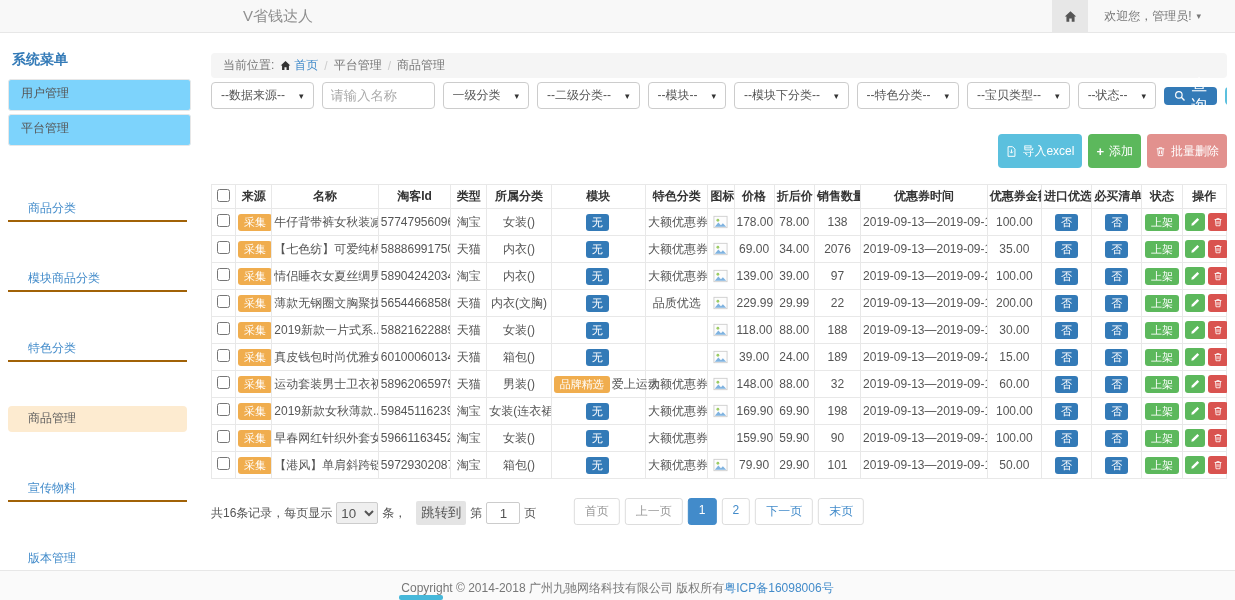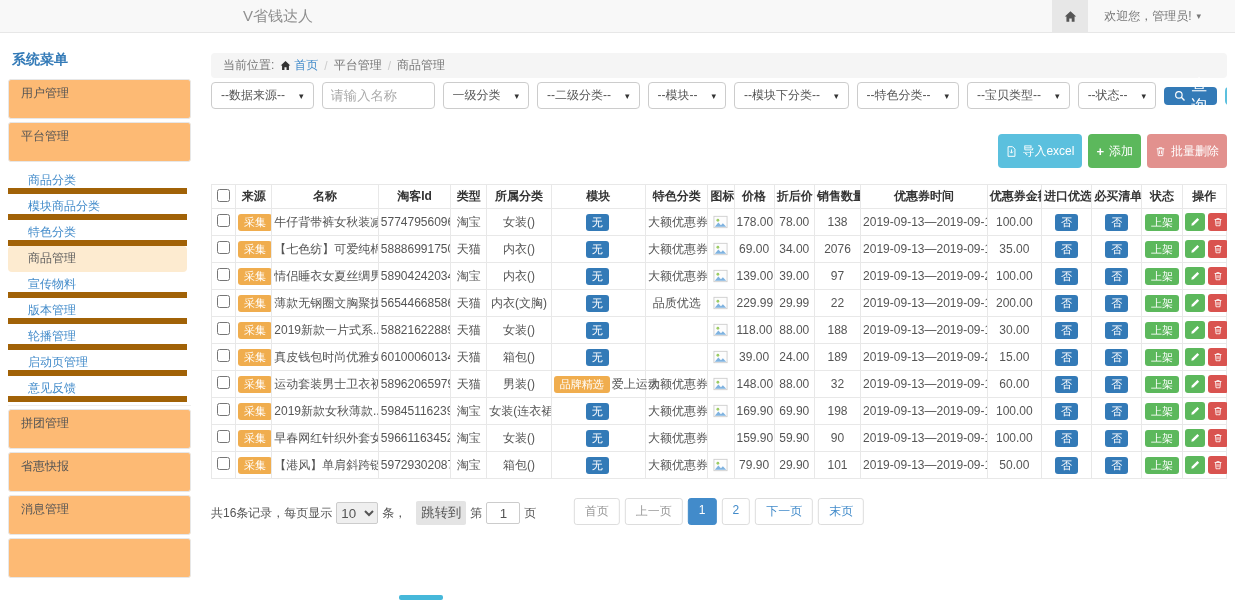--- a/index.html
+++ b/index.html
@@ -14,24 +14,24 @@
   .home-box { width:36px; height:100%; background:#e7e7e7; display:flex; align-items:center; justify-content:center; color:#555; cursor:pointer; }
   .welcome { padding:0 34px 0 16px; color:#777; cursor:pointer; display:flex; align-items:center; gap:5px; }
   .welcome .caret { font-size:9px; color:#777; }
 
   
   .main-row { flex:1 1 auto; display:flex; overflow:hidden; }
 
   
   .sidebar { width:183px; margin-left:8px; flex:0 0 auto; }
   .side-title { color:#337ab7; font-weight:bold; font-size:14px; margin:18px 0 10px 4px; }
-  .group-item { height:40px; line-height:27px; background:#fdba74; border:1px solid #e7e7e7; border-radius:3px;
+  .group-item { height:32px; line-height:27px; background:#7dd3fc; border:1px solid #e7e7e7; border-radius:3px;
     margin-bottom:3px; padding-left:12px; color:#555; cursor:pointer; }
   .sub-panel { background:#fff; border-bottom:1px solid #eee; padding:3px 4px 3px 0; margin-bottom:3px; }
-  .sub-item { height:26px; line-height:25px; padding-left:20px; color:#428bca; border-bottom:6px solid #a16207; cursor:pointer; }
+  .sub-item { height:26px; line-height:25px; padding-left:20px; color:#428bca; border-bottom:2px solid #a16207; cursor:pointer;margin-top:44px; }
   .sub-item.v-active { background:#fdebd0; border-radius:4px; color:#5e5e5e; border-bottom-color:transparent; }
 
   
   .content { flex:1 1 auto; margin:0 8px 0 20px; overflow:hidden; }
   .breadcrumb { margin-top:20px; height:25px; background:#f5f5f5; border-radius:4px; display:flex; align-items:center;
     padding:0 12px; gap:6px; color:#777; }
   .breadcrumb .home-link { color:#428bca; cursor:pointer; display:flex; align-items:center; gap:3px; }
   .breadcrumb .home-link .hico { color:#333; }
   .crumb-sep { color:#ccc; }
 
@@ -790,15 +790,18 @@
             <div class="pbtn v-link">下一页</div>
 
             <div class="pbtn v-link">末页</div>
 
         </div>
       </div>
 
     </div>
   </div>
 
+  <div class="footer">
+    <span>Copyright © 2014-2018 广州九驰网络科技有限公司 版权所有</span><a class="icp">粤ICP备16098006号</a>
+  </div>
 
   <div class="hscroll"></div>
 </div>
 
 </body></html>

